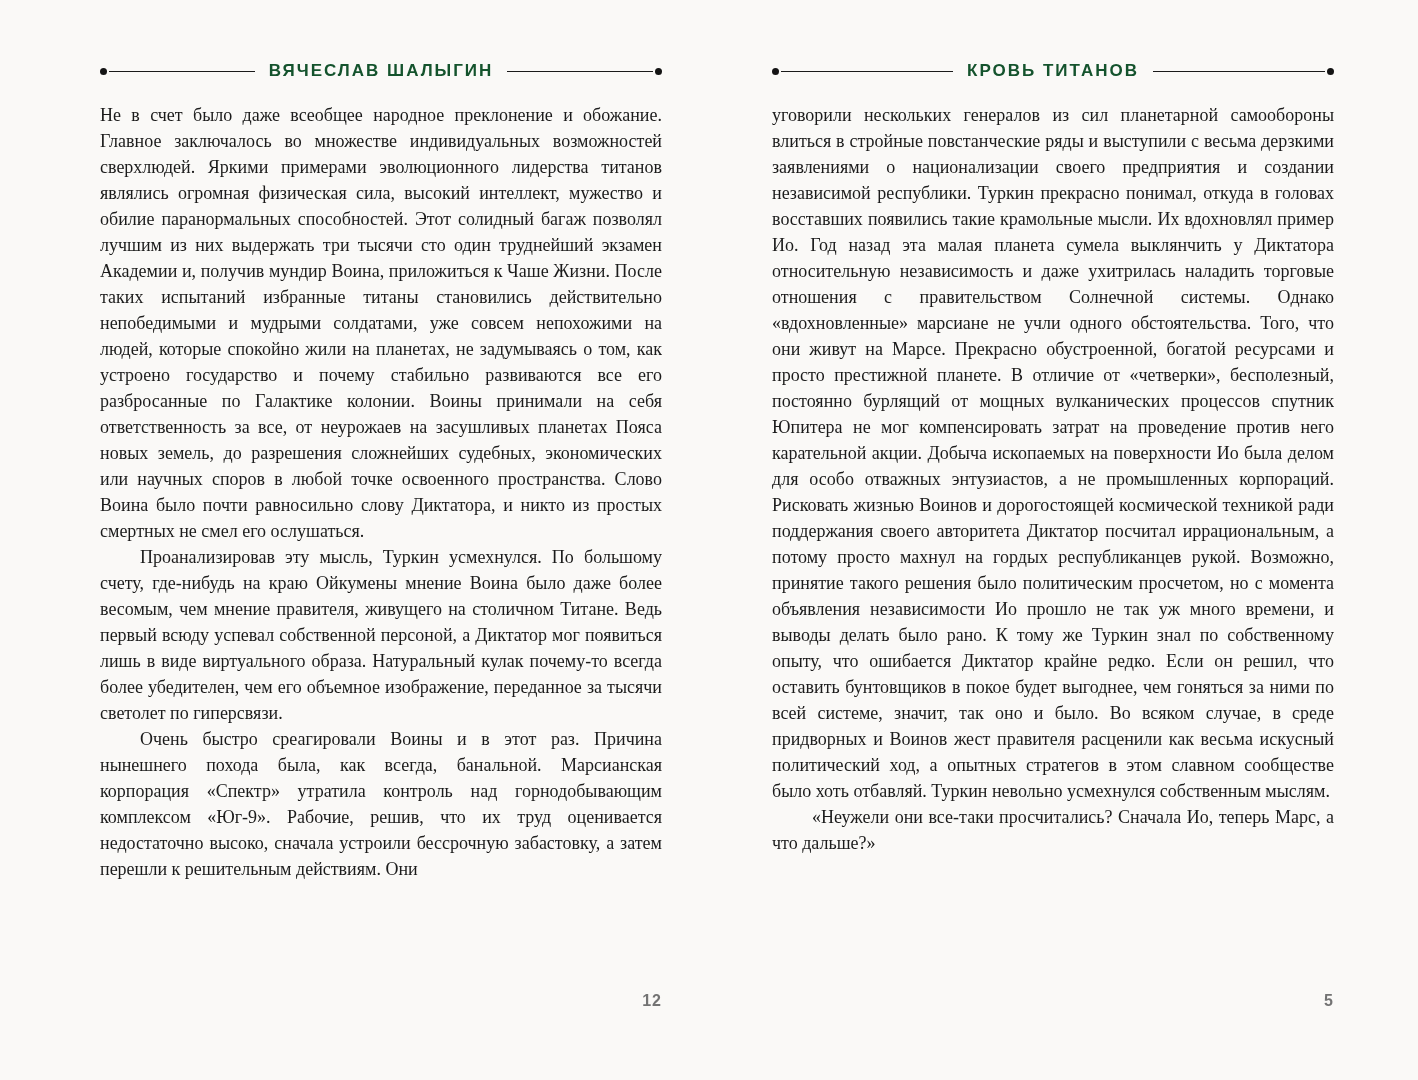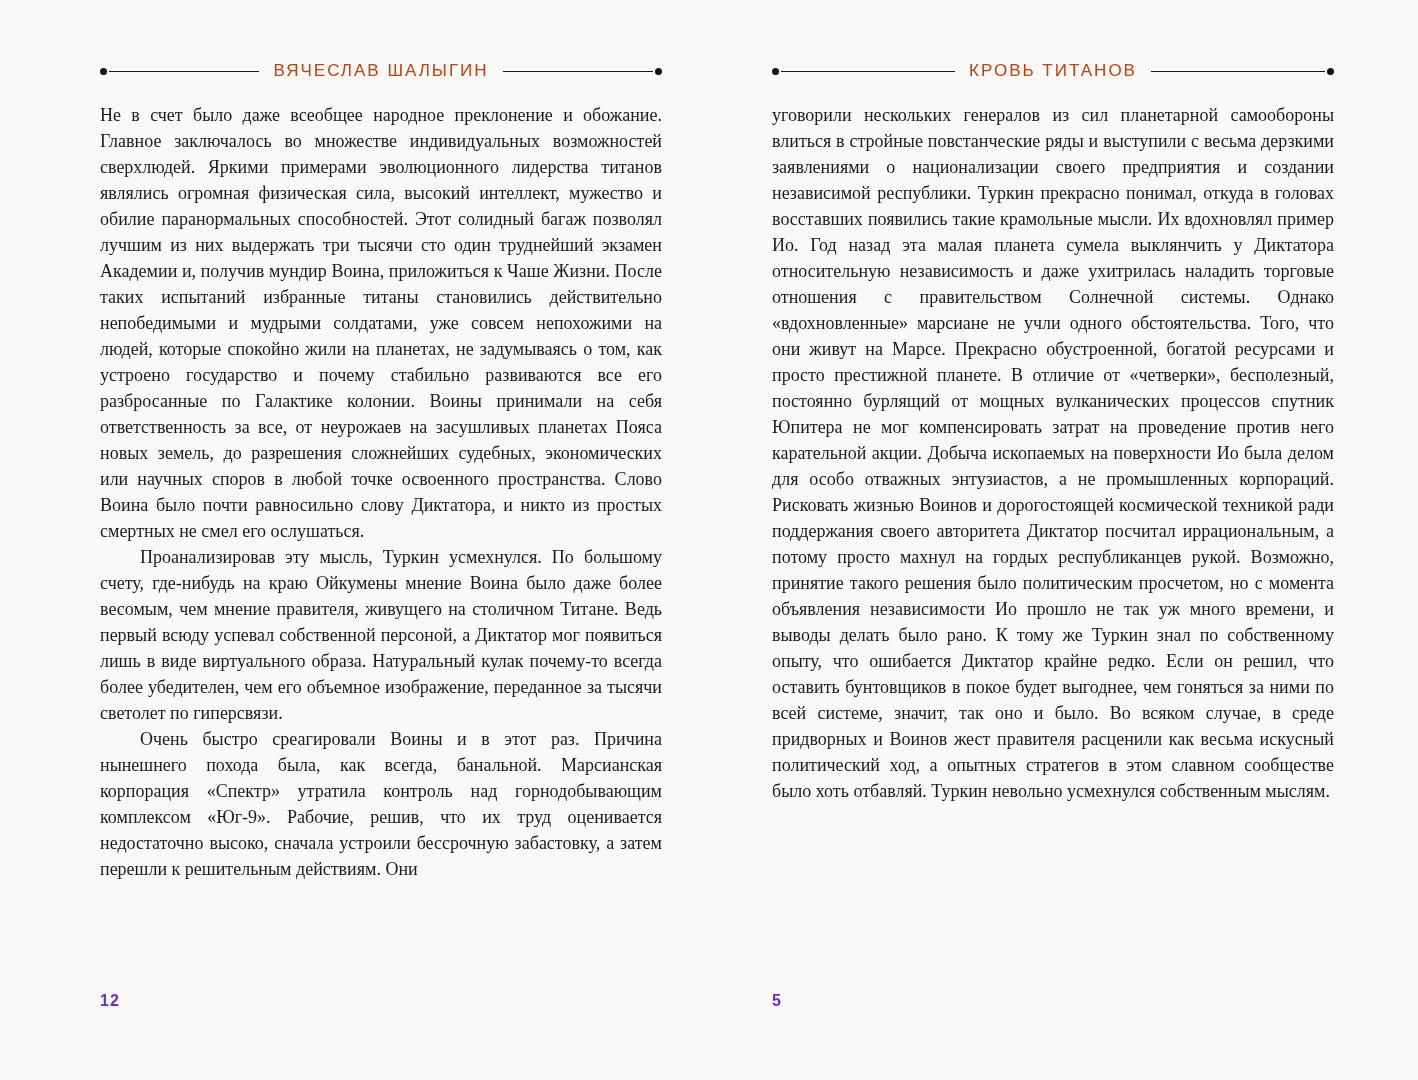--- a/index.html
+++ b/index.html
@@ -32,25 +32,25 @@
   }
   .page-header {
     display: flex;
     align-items: center;
     gap: 14px;
     height: 30px;
     margin-bottom: 16px;
   }
   .header-text {
     font-family: "Liberation Sans", sans-serif;
-    font-weight: 400;
+    font-weight: 700;
     font-size: 17px;
     letter-spacing: 2px;
     white-space: nowrap;
-    color: #c2410c;
+    color: #14532d;
   }
   .ornament {
     flex: 1 1 0;
     display: flex;
     align-items: center;
     min-width: 20px;
   }
   .rule {
     flex: 1 1 0;
     height: 0;
@@ -77,26 +77,26 @@
     text-indent: 40px;
   }
   .page-text p.no-indent {
     text-indent: 0;
   }
   .page-number {
     position: absolute;
     left: 0;
     right: 0;
     bottom: 70px;
-    text-align: left;
+    text-align: right;
     font-family: "Liberation Sans", sans-serif;
     font-weight: 700;
     font-size: 16px;
     letter-spacing: 1px;
-    color: #6d28d9;
+    color: #737373;
   }
 </style>
 </head>
 <body>
 
 <div class="spread">
 
   <div class="page">
     <div class="page-header">
       <span class="ornament left">
@@ -124,17 +124,18 @@
         <span class="rule"></span>
       </span>
       <span class="header-text">КРОВЬ ТИТАНОВ</span>
       <span class="ornament right">
         <span class="rule"></span>
         <span class="dot"></span>
       </span>
     </div>
     <div class="page-text">
       <p class="no-indent">уговорили нескольких генералов из сил планетарной самообороны влиться в стройные повстанческие ряды и выступили с весьма дерзкими заявлениями о национализации своего предприятия и создании независимой республики. Туркин прекрасно понимал, откуда в головах восставших появились такие крамольные мысли. Их вдохновлял пример Ио. Год назад эта малая планета сумела выклянчить у Диктатора относительную независимость и даже ухитрилась наладить торговые отношения с правительством Солнечной системы. Однако «вдохновленные» марсиане не учли одного обстоятельства. Того, что они живут на Марсе. Прекрасно обустроенной, богатой ресурсами и просто престижной планете. В отличие от «четверки», бесполезный, постоянно бурлящий от мощных вулканических процессов спутник Юпитера не мог компенсировать затрат на проведение против него карательной акции. Добыча ископаемых на поверхности Ио была делом для особо отважных энтузиастов, а не промышленных корпораций. Рисковать жизнью Воинов и дорогостоящей космической техникой ради поддержания своего авторитета Диктатор посчитал иррациональным, а потому просто махнул на гордых республиканцев рукой. Возможно, принятие такого решения было политическим просчетом, но с момента объявления независимости Ио прошло не так уж много времени, и выводы делать было рано. К тому же Туркин знал по собственному опыту, что ошибается Диктатор крайне редко. Если он решил, что оставить бунтовщиков в покое будет выгоднее, чем гоняться за ними по всей системе, значит, так оно и было. Во всяком случае, в среде придворных и Воинов жест правителя расценили как весьма искусный политический ход, а опытных стратегов в этом славном сообществе было хоть отбавляй. Туркин невольно усмехнулся собственным мыслям.</p>
+      <p>«Неужели они все-таки просчитались? Сначала Ио, теперь Марс, а что дальше?»</p>
     </div>
     <div class="page-number">5</div>
   </div>
 
 </div>
 
 </body></html>

